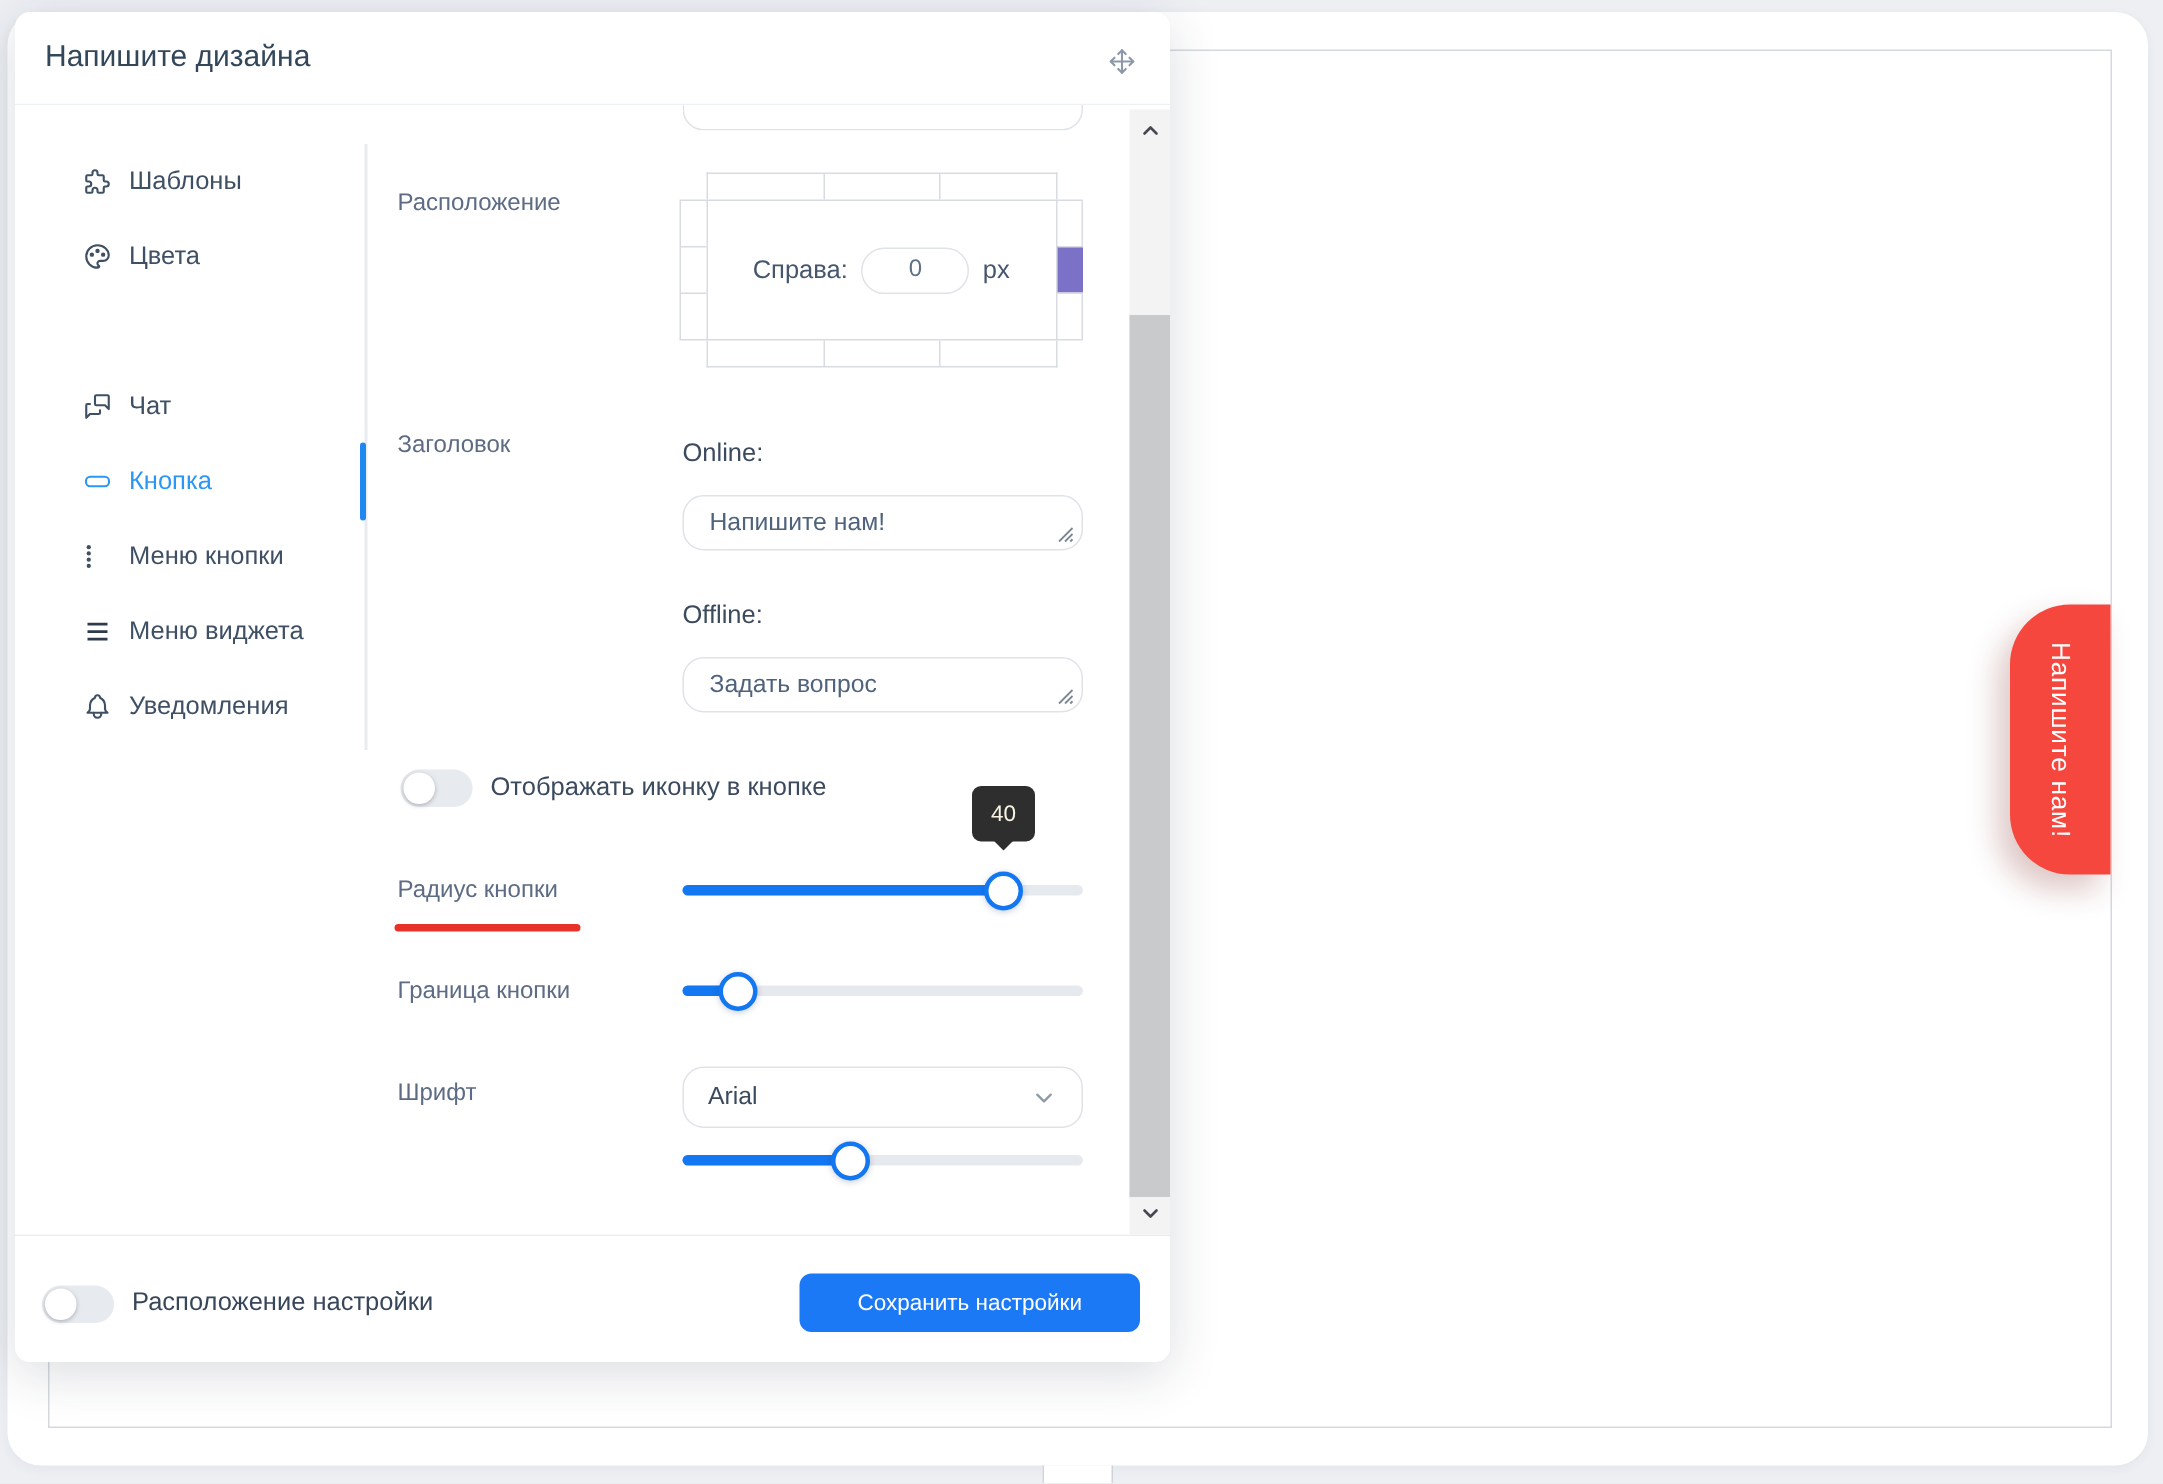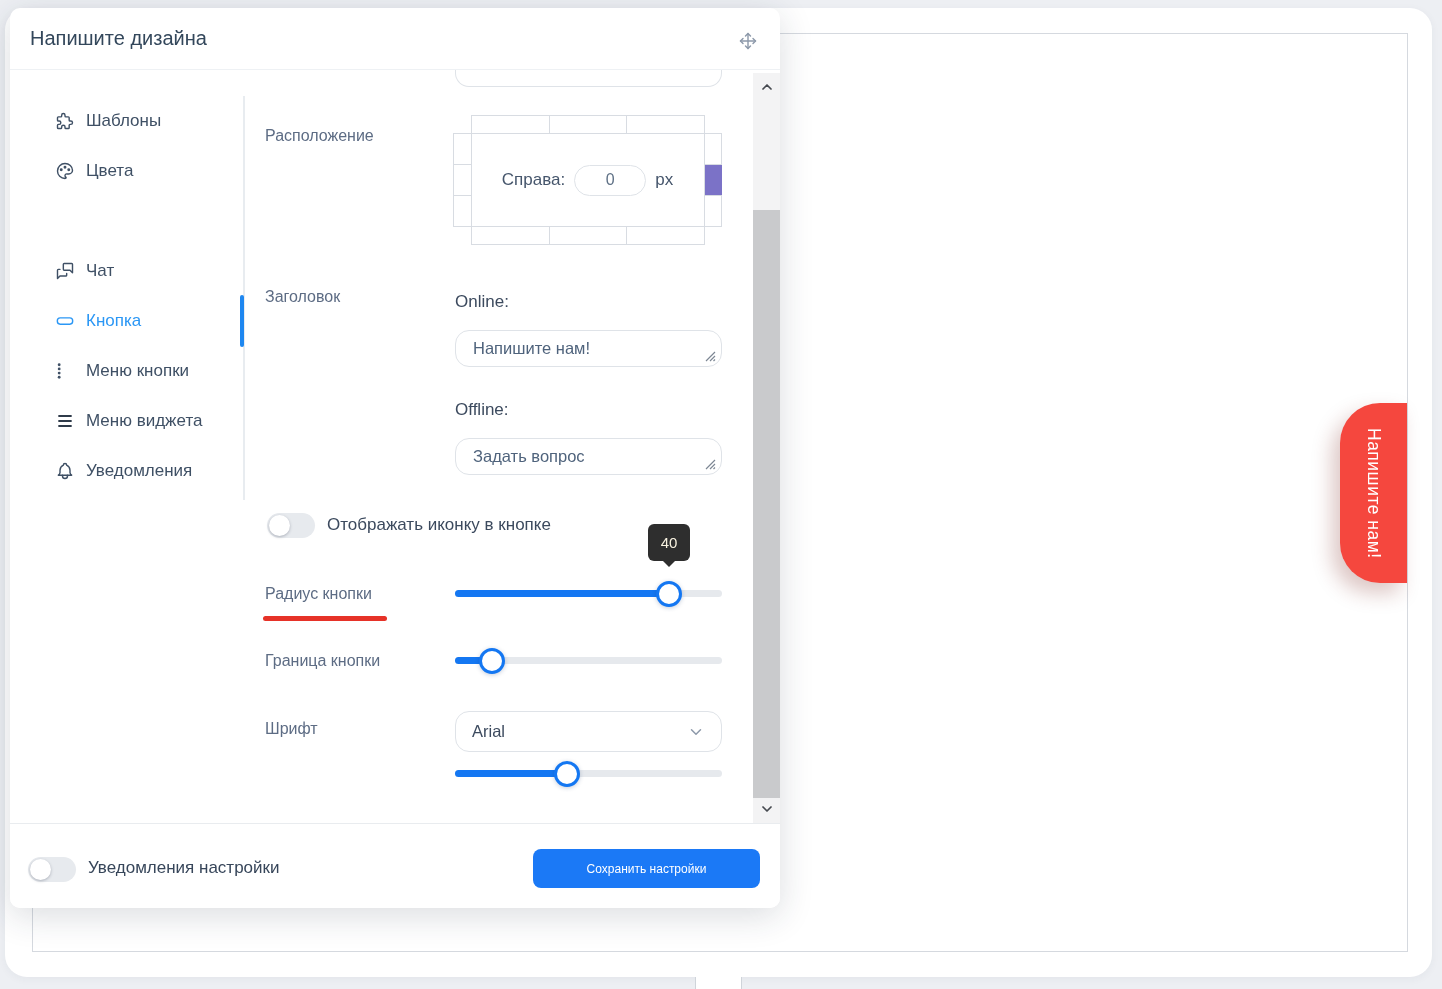--- a/index.html
+++ b/index.html
@@ -79,21 +79,21 @@
   
   .select { position:absolute; left:445px; top:703px; width:267px; height:41px; background:#fff;
     border:1px solid #dfe3e8; border-radius:14px; display:flex; align-items:center;
     padding:0 16px; font-size:16.5px; color:#3c4a5e; cursor:pointer; }
   .select .chev { margin-left:auto; color:#8d99aa; }
   
   .modal-footer { position:absolute; left:0; top:815px; width:100%; height:85px;
     border-top:1px solid #e9ecef; border-radius:0 0 10px 10px; background:#fff; }
   .footer-label { position:absolute; left:78px; top:34px; font-size:17px; color:#37465a; }
   .save-btn { position:absolute; left:523px; top:25px; width:227px; height:39px;
-    border:none; border-radius:8px; color:#fff; font-size:12px; font-weight:500;
+    border:none; border-radius:8px; color:#fff; font-size:15px; font-weight:500;
     font-family:inherit; cursor:pointer; }
   
   .sb { position:absolute; left:743px; top:65px; width:27px; height:750px; background:#f3f3f4; }
   .sb-arrow { position:absolute; left:0; width:27px; height:22px; display:flex; align-items:center;
     justify-content:center; color:#45494f; cursor:pointer; }
   .sb-arrow.up { top:3px; } .sb-arrow.down { bottom:3px; }
   .sb-thumb { position:absolute; left:0; top:137px; width:27px; height:588px; background:#c9cacc; cursor:grab; }
 </style>
 </head>
 <body>
@@ -262,18 +262,18 @@
       <div class="sb-thumb"></div>
       <div class="sb-arrow down">
         <svg width="16" height="16" viewBox="0 0 24 24" fill="none" stroke="currentColor" stroke-width="2.6" stroke-linecap="round" stroke-linejoin="round">
             <path d="M6 9l6 6 6-6"></path>
           </svg>
       </div>
     </div>
 
     <div class="modal-footer">
       <div class="toggle" style="left:18px; top:33px;"></div>
-      <div class="footer-label">Уведомления настройки</div>
+      <div class="footer-label">Расположение настройки</div>
       <button class="save-btn" style="background: rgb(27, 121, 246);">Сохранить настройки</button>
     </div>
 
   </div>
 </div>
 
 </body></html>

